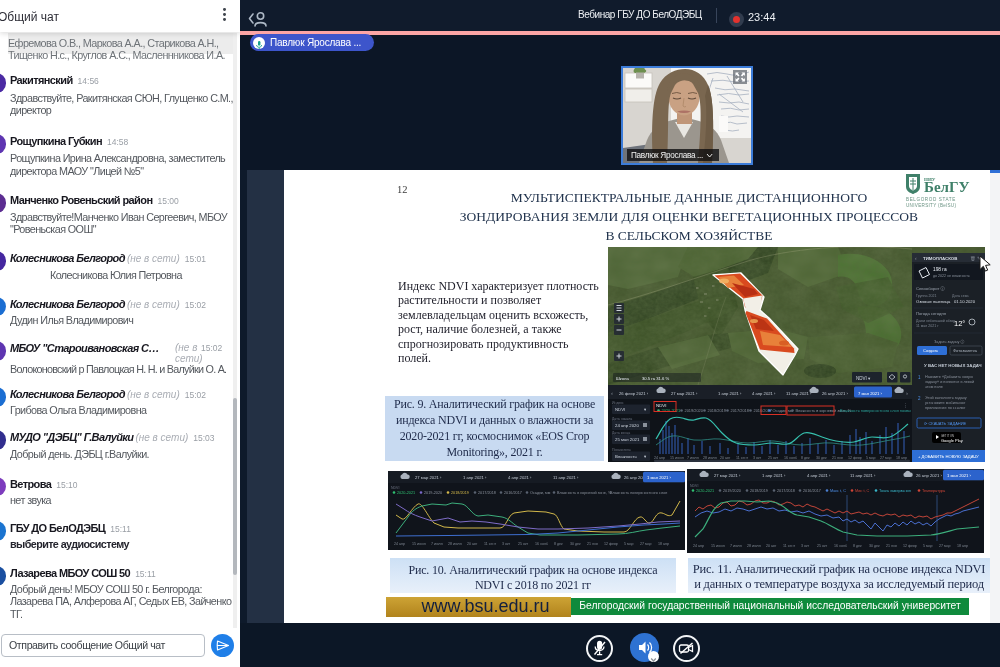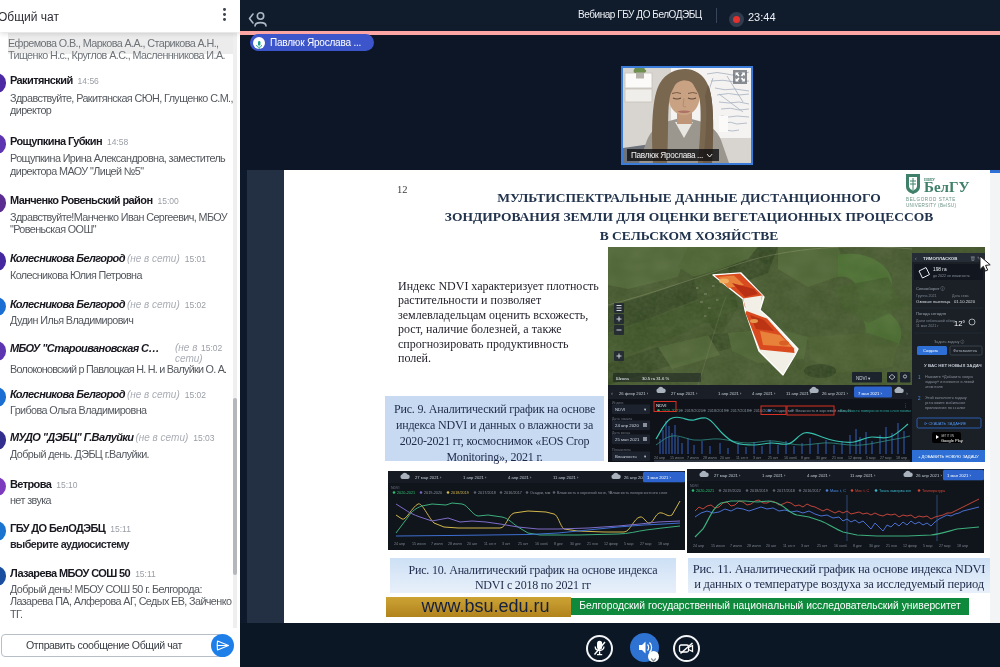--- a/index.html
+++ b/index.html
@@ -13,21 +13,21 @@
 .nm{position:absolute;left:10px;top:0;font-size:11px;font-weight:bold;color:#17171f;letter-spacing:-.6px;white-space:nowrap;}
 .nm .off{font-weight:normal;font-style:italic;color:#a9adb4;font-size:10px;letter-spacing:0;margin-left:2px;}
 .nm .tm{font-weight:normal;font-style:normal;color:#999ea5;font-size:8.5px;margin-left:5px;letter-spacing:0;}
 .itn{font-style:italic;}
 .tx{position:absolute;left:10px;font-size:10.8px;line-height:12.8px;color:#54585e;letter-spacing:-.6px;white-space:nowrap;}
 #band{position:absolute;left:8px;top:33px;width:225px;height:21px;background:#ececec;}
 #band .tx{color:#6e7378;top:3.5px;left:0px;}
 #sbtrack{position:absolute;left:232.5px;top:33px;width:4px;height:595px;background:#efefef;}
 #sbthumb{position:absolute;left:232.5px;top:398px;width:4px;height:177px;background:#b4b8bd;border-radius:2px;}
 #inputrow{position:absolute;left:0;top:633px;width:240px;height:34px;background:#fff;z-index:6;}
-#inputbox{position:absolute;left:1px;top:1px;width:195px;height:21px;border:1px solid #b8bec6;border-radius:4px;font-size:10.6px;color:#3c4147;line-height:21px;padding-left:24px;letter-spacing:-.4px;white-space:nowrap;}
+#inputbox{position:absolute;left:1px;top:1px;width:195px;height:21px;border:1px solid #b8bec6;border-radius:4px;font-size:10.6px;color:#3c4147;line-height:21px;padding-left:7px;letter-spacing:-.4px;white-space:nowrap;}
 #sendbtn{position:absolute;left:211px;top:0.5px;width:23px;height:23px;border-radius:50%;background:#1f7fe8;}
 #main{position:absolute;left:240px;top:0;width:760px;height:667px;background:#0c1626;}
 #topbar{position:absolute;left:0;top:0;width:760px;height:31px;background:#101b2c;border-bottom:4px solid #fca5a5;}
 #tb-title{position:absolute;left:338px;top:9px;font-size:10px;font-weight:500;color:#edf0f4;letter-spacing:-.45px;white-space:nowrap;}
 #tb-sep{position:absolute;left:476px;top:8px;width:1px;height:15px;background:#38455b;}
 #tb-rec{position:absolute;left:489px;top:12px;width:15px;height:15px;border-radius:50%;background:#313c4e;}
 #tb-rec i{position:absolute;left:4px;top:4px;width:7px;height:7px;border-radius:50%;background:#e3322e;}
 #tb-time{position:absolute;left:508px;top:11px;font-size:11px;color:#edf0f4;}
 #collapse{position:absolute;left:8px;top:11px;}
 #pill{position:absolute;left:10px;top:34px;width:124px;height:17px;border-radius:9px;background:#3d55cb;}
@@ -60,21 +60,21 @@
       <div class="tx" style="top:17px;">Рощупкина Ирина Александровна, заместитель<br>директора МАОУ "Лицей №5"</div>
     </div>
   <div class="msg" style="top:194px;">
       <div class="av" style="background:#5c2d91;top:-1px;"></div>
       <div class="nm">Манченко Ровеньский район<span class="tm">15:00</span></div>
       <div class="tx" style="top:16.7px;">Здравствуйте!Манченко Иван Сергеевич, МБОУ<br>"Ровеньская ООШ"</div>
     </div>
   <div class="msg" style="top:252px;">
       <div class="av" style="background:#4527a0;top:-1px;"></div>
       <div class="nm itn">Колесникова Белгород<span class="off">(не в сети)</span><span class="tm">15:01</span></div>
-      <div class="tx" style="top:16.5px;">Колесникова Юлия Петровна</div>
+      <div class="tx" style="top:16.5px;margin-left:40px;">Колесникова Юлия Петровна</div>
     </div>
   <div class="msg" style="top:297.5px;">
       <div class="av" style="background:#1b6ed2;top:-1px;"></div>
       <div class="nm itn">Колесникова Белгород<span class="off">(не в сети)</span><span class="tm">15:02</span></div>
       <div class="tx" style="top:16.3px;">Дудин Илья Владимирович</div>
     </div>
   <div class="msg" style="top:342px;">
       <div class="av" style="background:#5e35b1;top:-1px;"></div>
       <div class="nm itn" style="max-width:153px;overflow:hidden;text-overflow:ellipsis;">МБОУ "Староивановская Средняя"</div>
     <div class="abs" style="left:175px;top:0px;font-style:italic;color:#a9adb4;font-size:10px;">(не в<br>сети)</div>
@@ -190,34 +190,34 @@
 <text x="8" y="90" font-size="8.2" fill="#f2f2f2" font-family="Liberation Sans,sans-serif" letter-spacing="-0.3">Павлюк Ярослава ...</text>
 <path d="M84,86 l2.6,3 2.6,-3" fill="none" stroke="#e8e8e8" stroke-width="1"></path>
 </svg>
   </div>
   <div id="stage">
     <div id="strip"></div>
     <div id="bluebit"></div>
       <div id="rgutter"></div>
     <div id="slide">
       <div class="abs" style="left:113px;top:14px;font-size:10.5px;color:#3a3a3a;">12</div>
-      <div class="abs" style="left:125px;top:17.5px;width:560px;text-align:center;font-weight:bold;font-size:13.5px;line-height:19.2px;color:#21334d;">МУЛЬТИСПЕКТРАЛЬНЫЕ ДАННЫЕ ДИСТАНЦИОННОГО<br>ЗОНДИРОВАНИЯ ЗЕМЛИ ДЛЯ ОЦЕНКИ ВЕГЕТАЦИОННЫХ ПРОЦЕССОВ<br>В СЕЛЬСКОМ ХОЗЯЙСТВЕ</div>
+      <div class="abs" style="left:125px;top:17.5px;width:560px;text-align:center;font-weight:normal;font-size:13.5px;line-height:19.2px;color:#21334d;">МУЛЬТИСПЕКТРАЛЬНЫЕ ДАННЫЕ ДИСТАНЦИОННОГО<br>ЗОНДИРОВАНИЯ ЗЕМЛИ ДЛЯ ОЦЕНКИ ВЕГЕТАЦИОННЫХ ПРОЦЕССОВ<br>В СЕЛЬСКОМ ХОЗЯЙСТВЕ</div>
       <div class="abs" style="left:620px;top:3px;text-align:right;">
         <svg width="72" height="42" viewBox="0 0 72 42">
           <path d="M2 1 L16 1 L16 14 C16 19 9 21 9 21 C9 21 2 19 2 14 Z" fill="#3f8069"></path>
           <path d="M5 4 L13 4 L13 13 C13 16 9 17.5 9 17.5 C9 17.5 5 16 5 13 Z" fill="#fff"></path>
           <path d="M9 5 L9 17 M6 8 L12 8 M6 11 L12 11" stroke="#3f8069" stroke-width="1"></path>
           <text x="20" y="8" font-size="5" fill="#3f8069" font-family="Liberation Serif,serif" font-weight="bold">НИУ</text>
           <text x="20" y="18.5" font-size="15px" fill="#3f8069" font-family="Liberation Serif,serif" font-weight="bold">БелГУ</text>
           <text x="2" y="27.5" font-size="4.6" fill="#6a9383" font-family="Liberation Sans,sans-serif" letter-spacing="0.6">BELGOROD STATE</text>
           <text x="2" y="33.5" font-size="4.6" fill="#6a9383" font-family="Liberation Sans,sans-serif" letter-spacing="0.3">UNIVERSITY (BelSU)</text>
         </svg>
       </div>
       <div class="abs" style="left:114px;top:109px;font-size:12px;line-height:14.4px;color:#23232e;">Индекс NDVI характеризует плотность<br>растительности и позволяет<br>землевладельцам оценить всхожесть,<br>рост, наличие болезней, а также<br>спрогнозировать продуктивность<br>полей.</div>
-      <div class="abs" style="left:101px;top:226px;width:219px;height:65px;box-sizing:border-box;background:#c8daf1;text-align:center;font-size:12px;letter-spacing:-.2px;line-height:16.1px;color:#1e2a4a;padding-top:5px;">Рис. 9. Аналитический график на основе<br>индекса NDVI и данных о влажности за<br>2020-2021 гг, космоснимок «EOS Crop<br>Monitoring», 2021 г.</div>
+      <div class="abs" style="left:101px;top:226px;width:219px;height:65px;box-sizing:border-box;background:#c8daf1;text-align:center;font-size:12px;letter-spacing:-.2px;line-height:16.1px;color:#1e2a4a;">Рис. 9. Аналитический график на основе<br>индекса NDVI и данных о влажности за<br>2020-2021 гг, космоснимок «EOS Crop<br>Monitoring», 2021 г.</div>
       <div class="abs" id="shot9" style="left:324px;top:77px;width:377px;height:215px;">
 <svg width="377" height="215" viewBox="0 0 377 215" font-family="Liberation Sans,sans-serif">
 <defs>
 <filter id="sat" x="0" y="0" width="100%" height="100%">
 <feTurbulence type="fractalNoise" baseFrequency="0.25 0.3" numOctaves="3" seed="7"></feTurbulence>
 <feColorMatrix type="matrix" values="0 0 0 0 0.08  0 0 0 0 0.13  0 0 0 0 0.04  0 0 0 0.55 0"></feColorMatrix>
 </filter>
 <filter id="sat2" x="0" y="0" width="100%" height="100%">
 <feTurbulence type="fractalNoise" baseFrequency="0.045 0.06" numOctaves="2" seed="11"></feTurbulence>
 <feColorMatrix type="matrix" values="0 0 0 0 0.50  0 0 0 0 0.55  0 0 0 0 0.34  0 0 0 0.16 0"></feColorMatrix>

